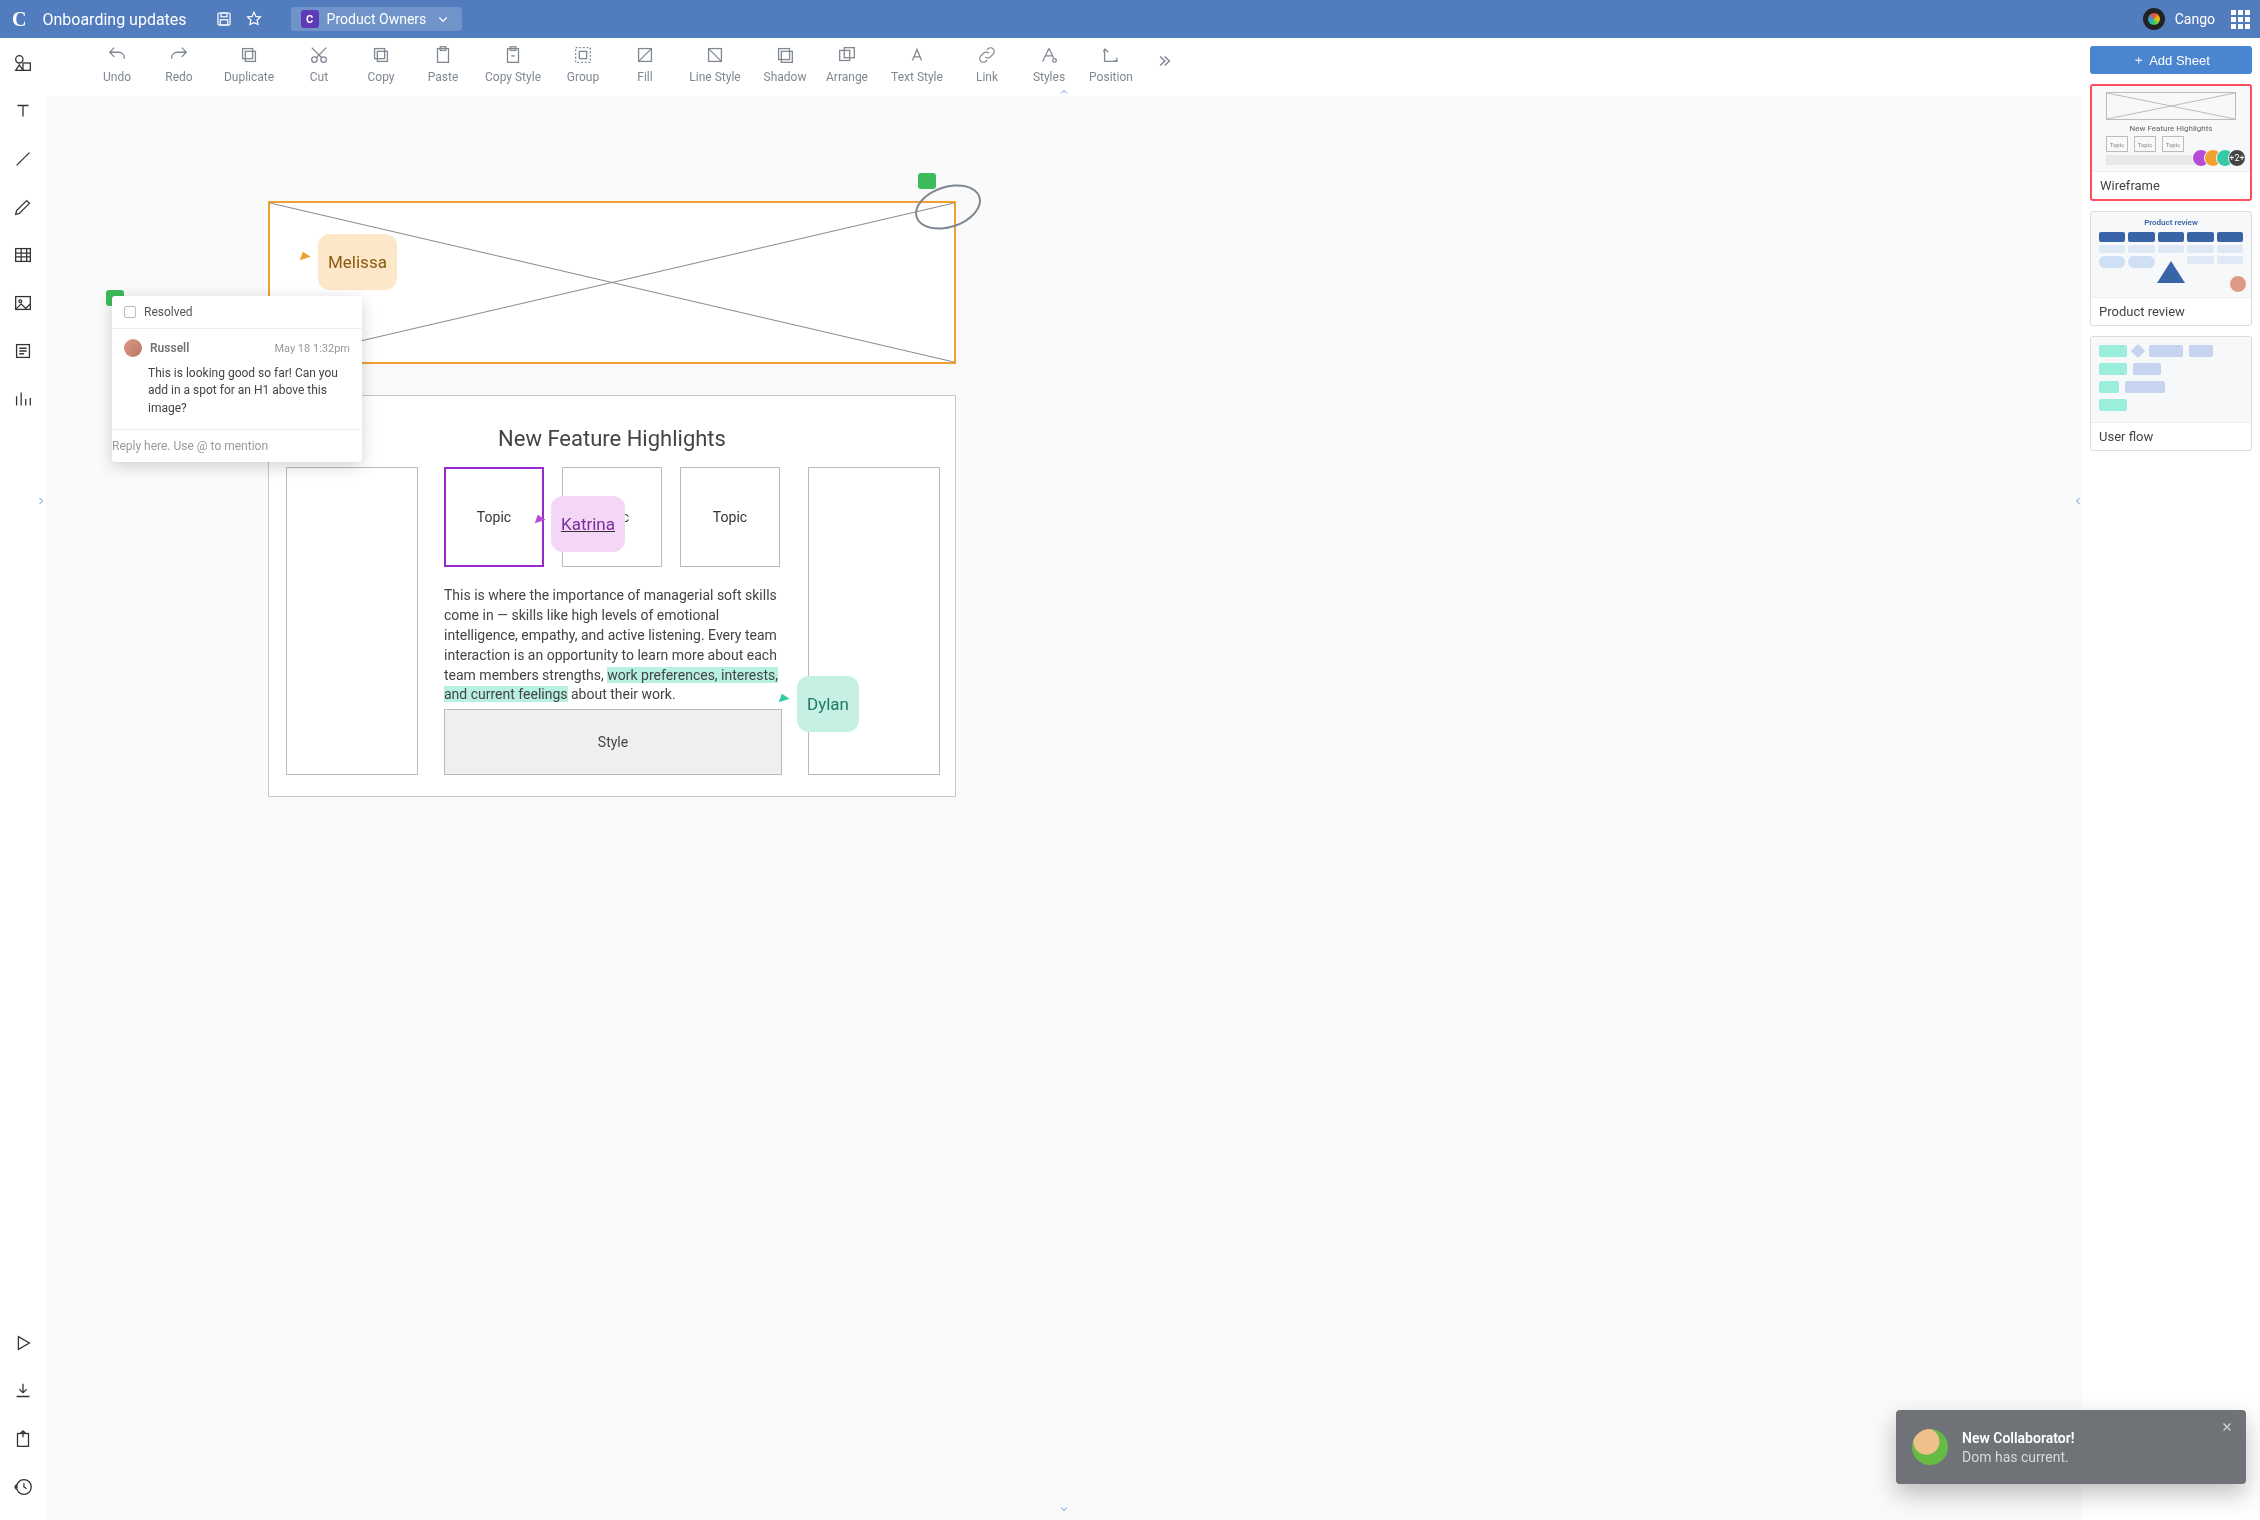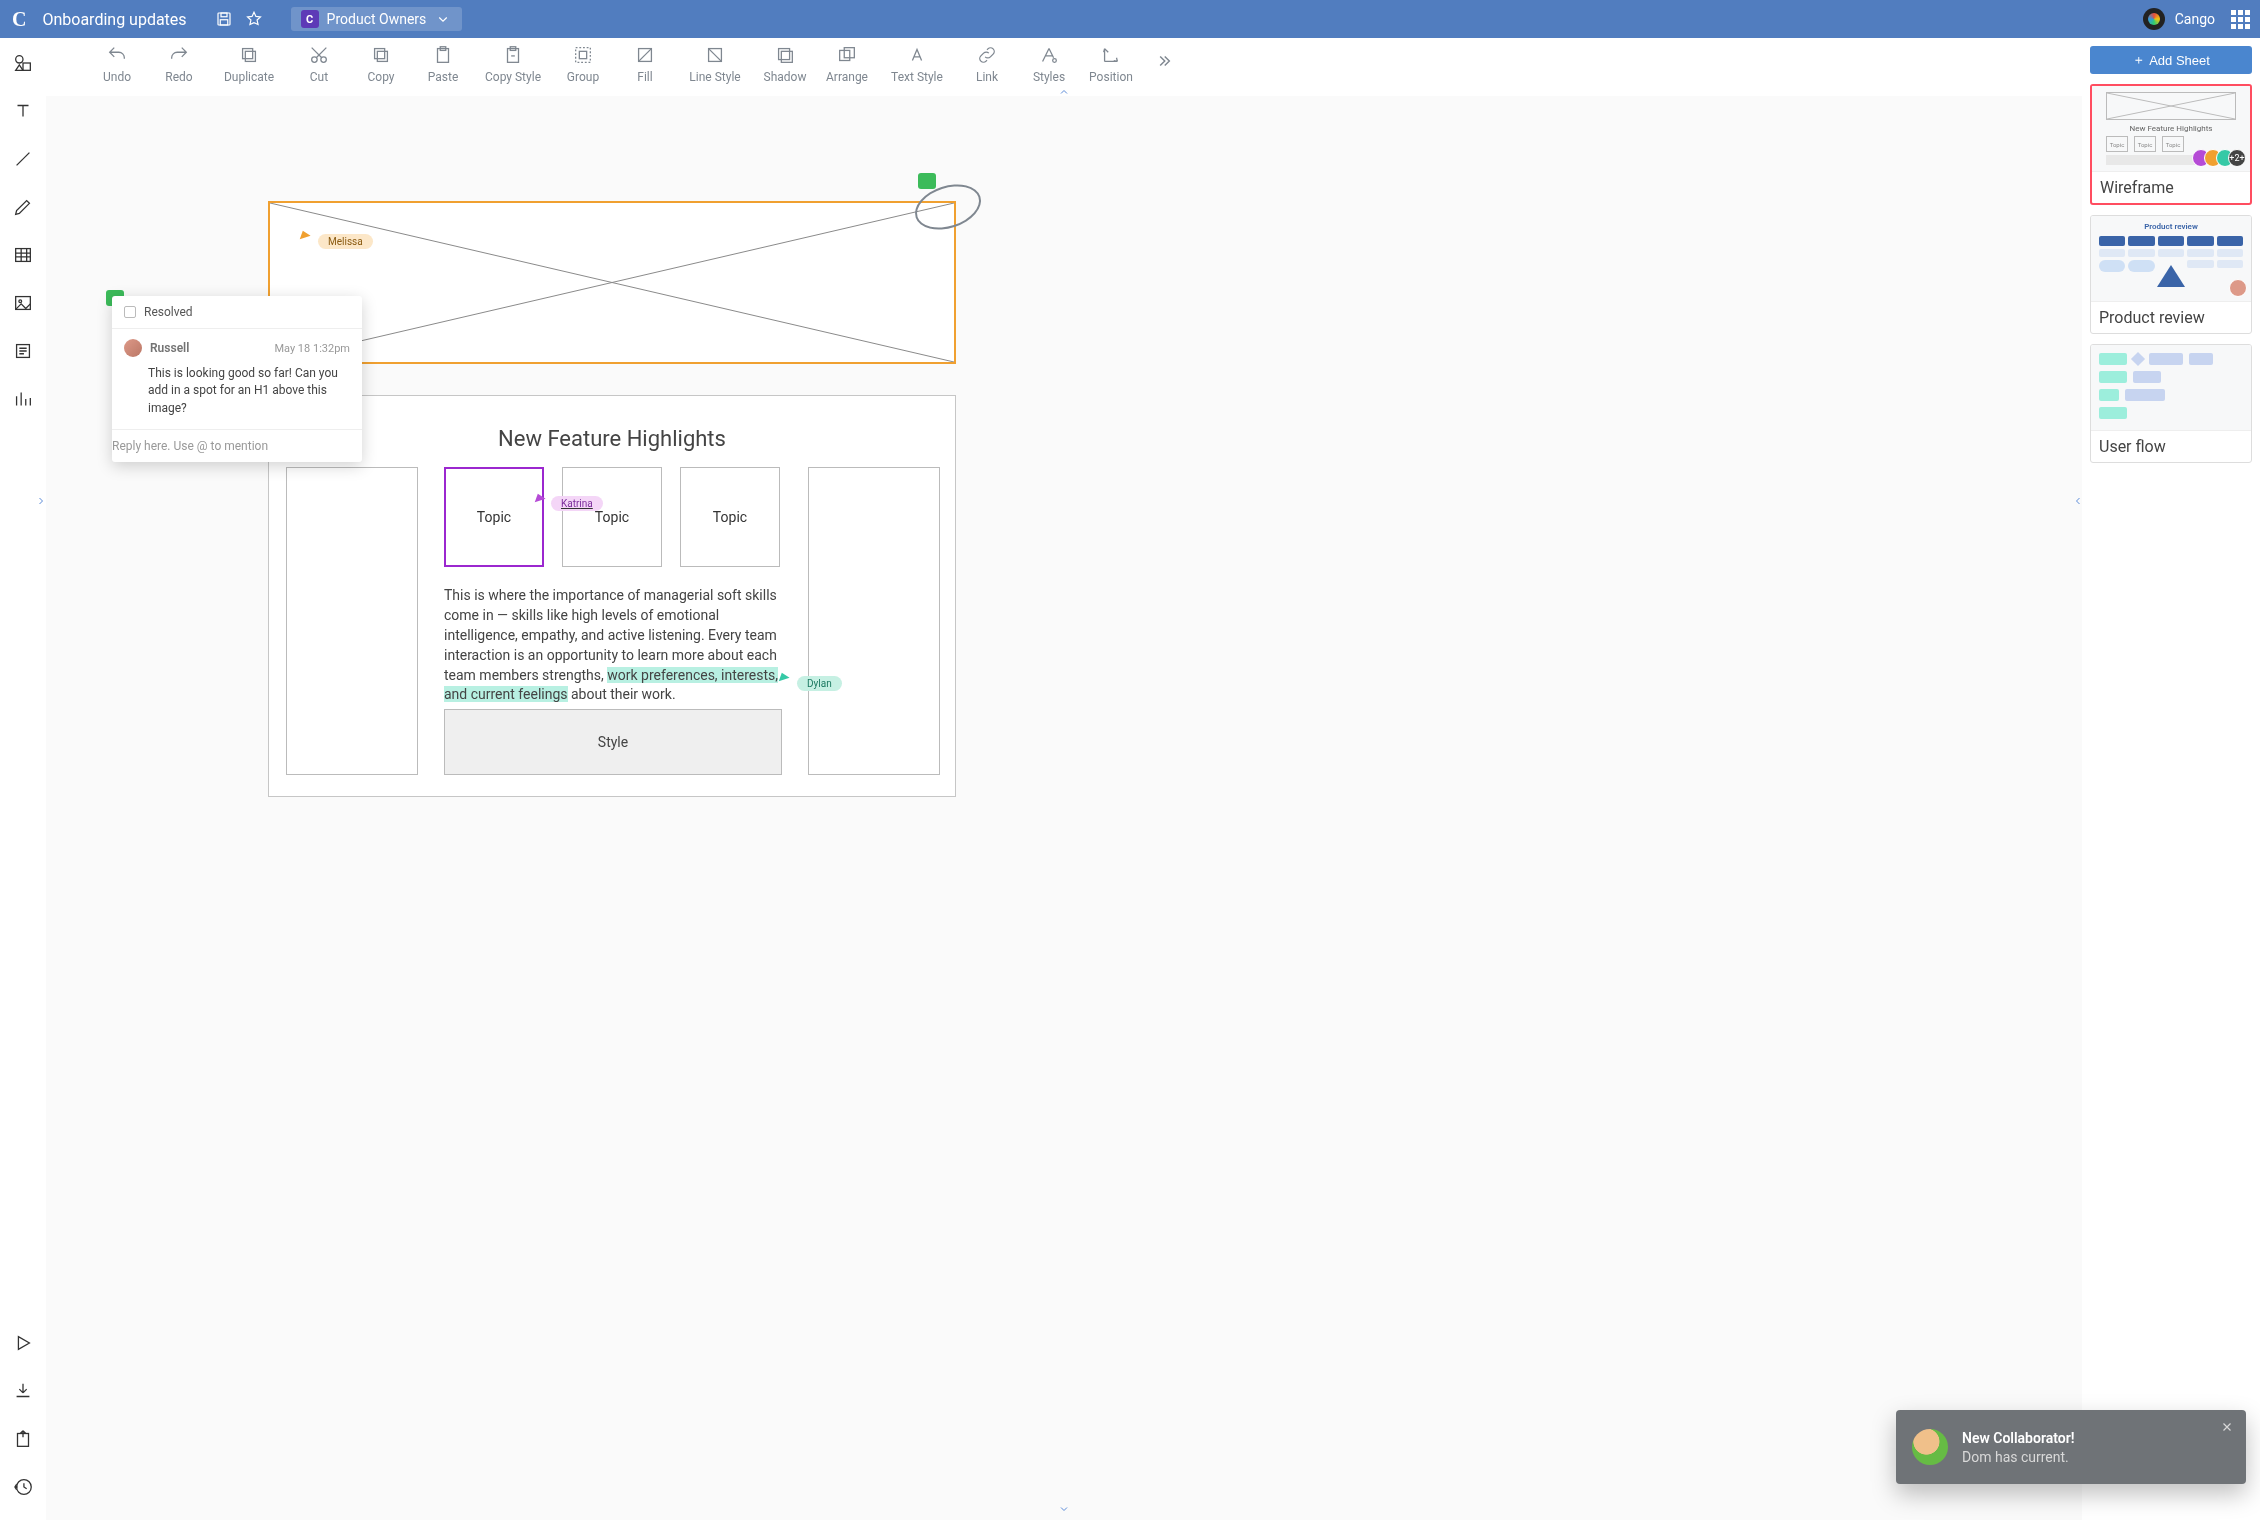--- a/index.html
+++ b/index.html
@@ -46,21 +46,21 @@
 .canvas{position:absolute;inset:0;}
 
 
 .sel-rect{position:absolute;border:2px solid #f0a030;background:#fff;}
 .sel-rect svg{position:absolute;inset:0;width:100%;height:100%;}
 .ellipse{position:absolute;border:2px solid #7f8790;border-radius:50%;transform:rotate(-18deg);}
 .comment-bubble{position:absolute;width:18px;height:16px;background:#3cbb5a;border-radius:3px;}
 .comment-bubble::after{content:"";position:absolute;left:4px;bottom:-4px;border:4px solid transparent;border-top-color:#3cbb5a;}
 .cursor-label{position:absolute;display:flex;align-items:center;gap:2px;}
 .cursor-label .ptr{width:0;height:0;border-left:9px solid;border-bottom:7px solid transparent;border-top:2px solid transparent;transform:rotate(20deg);}
-.cursor-label .lbl{border-radius:12px;padding:2px 10px;font-size:10px;}
+.cursor-label .lbl{border-radius:12px;padding:18px 10px;font-size:17px;}
 
 .panel{position:absolute;border:1px solid #c6c6c6;background:#fff;}
 .panel h2{font-size:22px;font-weight:400;color:#444;text-align:center;margin-top:30px;}
 .topic-row{position:absolute;display:flex;gap:18px;}
 .topic-box{width:100px;height:100px;border:1px solid #bbb;display:flex;align-items:center;justify-content:center;font-size:14px;color:#333;background:#fff;}
 .topic-box.sel{border:2px solid #9b27cf;}
 .tallbox{position:absolute;width:132px;height:308px;border:1px solid #bbb;background:#fff;}
 .body-text{position:absolute;width:338px;font-size:14px;line-height:1.42;color:#444;}
 .body-text .hl{background:#b8f0e2;}
 .advert-box{position:absolute;width:338px;height:66px;border:1px solid #bbb;background:#efefef;display:flex;align-items:center;justify-content:center;color:#444;}
@@ -78,21 +78,21 @@
 .comment-card .cc-reply{padding:9px 0;color:#999;}
 
 .expand-bottom{position:absolute;left:50%;bottom:2px;transform:translateX(-50%);color:#5b8bd8;}
 
 
 .right-panel{width:178px;background:#fff;padding:8px;display:flex;flex-direction:column;gap:10px;position:relative;}
 .right-panel .addbtn{background:#4a86cf;color:#fff;border:none;border-radius:3px;height:28px;font-size:13px;display:flex;align-items:center;justify-content:center;gap:4px;}
 .sheet-card{border:1px solid #ddd;border-radius:3px;overflow:hidden;display:flex;flex-direction:column;}
 .sheet-card.active{border:2px solid #ff4d60;}
 .sheet-thumb{height:86px;background:#f7f8f9;position:relative;border-bottom:1px solid #eee;overflow:hidden;}
-.sheet-label{padding:6px 8px;font-size:16px;color:#444;}
+.sheet-label{padding:6px 8px;font-size:13px;color:#444;}
 .sheet-thumb .avrow{position:absolute;right:4px;bottom:4px;display:flex;}
 .sheet-thumb .av{width:18px;height:18px;border-radius:50%;border:1.5px solid #fff;margin-left:-6px;}
 .sheet-thumb .av.more{background:#444;color:#fff;font-size:9px;display:flex;align-items:center;justify-content:center;}
 .right-panel .chev-in { position:absolute; left:-10px; top:456px; color:#5b8bd8; transform:scaleX(-1);}
 
 
 .th-wire .t-img{position:absolute;left:14px;top:6px;right:14px;height:28px;border:1px solid #bbb;}
 .th-wire .t-img::before,.th-wire .t-img::after{content:"";position:absolute;inset:0;}
 .th-wire .t-cap{position:absolute;left:0;right:0;top:38px;text-align:center;font-size:8px;color:#666;}
 .th-wire .t-row{position:absolute;left:14px;top:50px;display:flex;gap:6px;}

